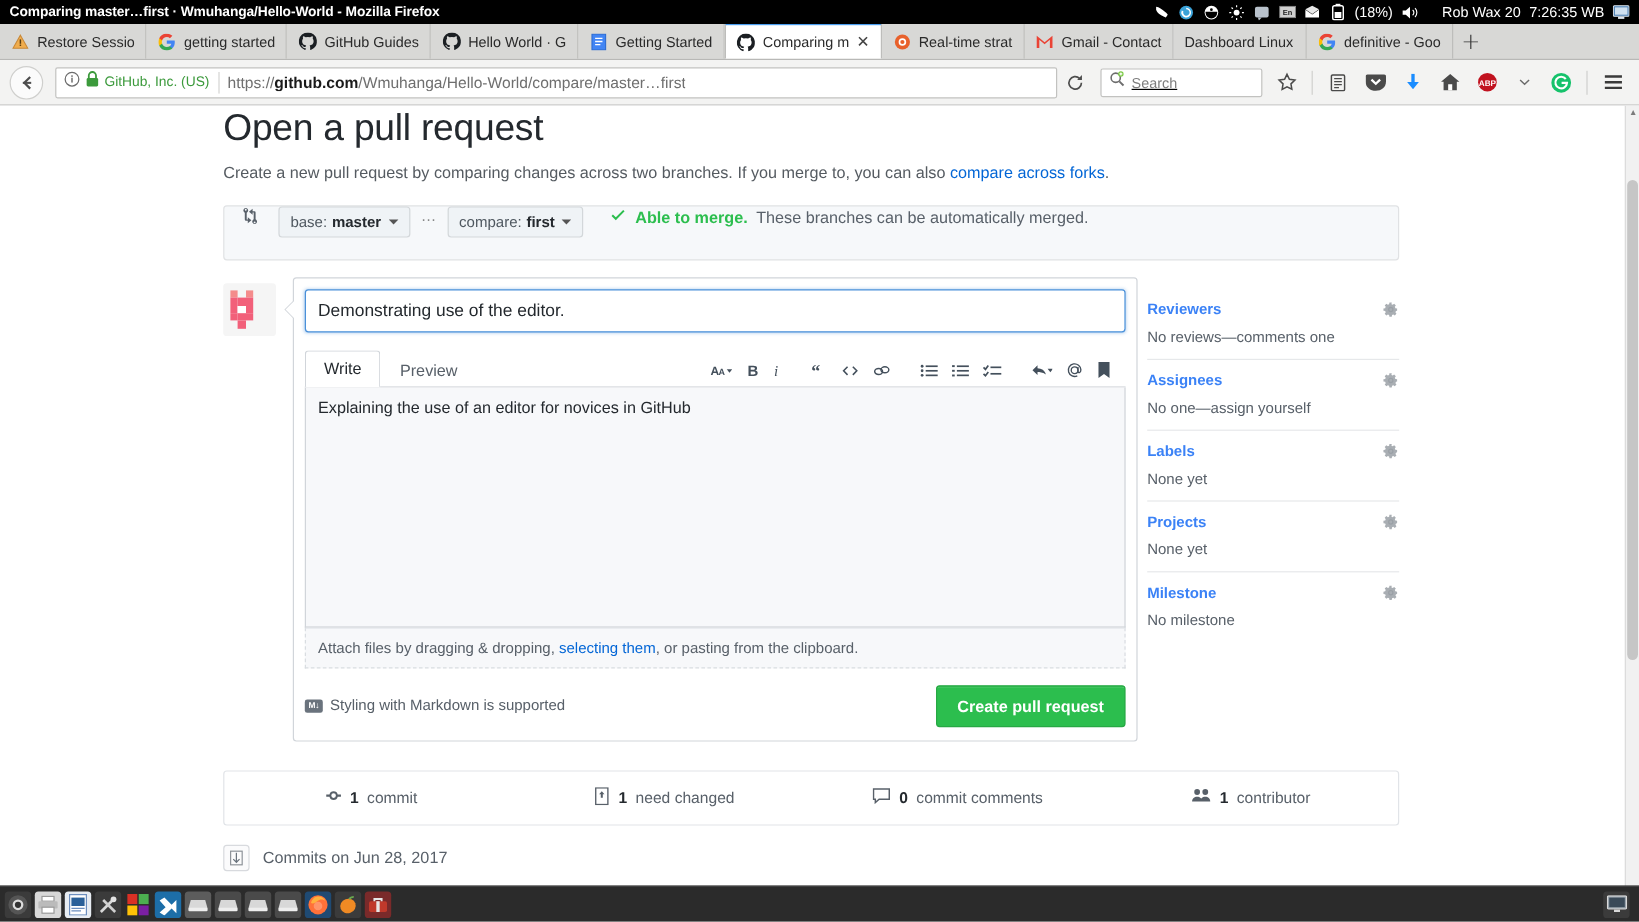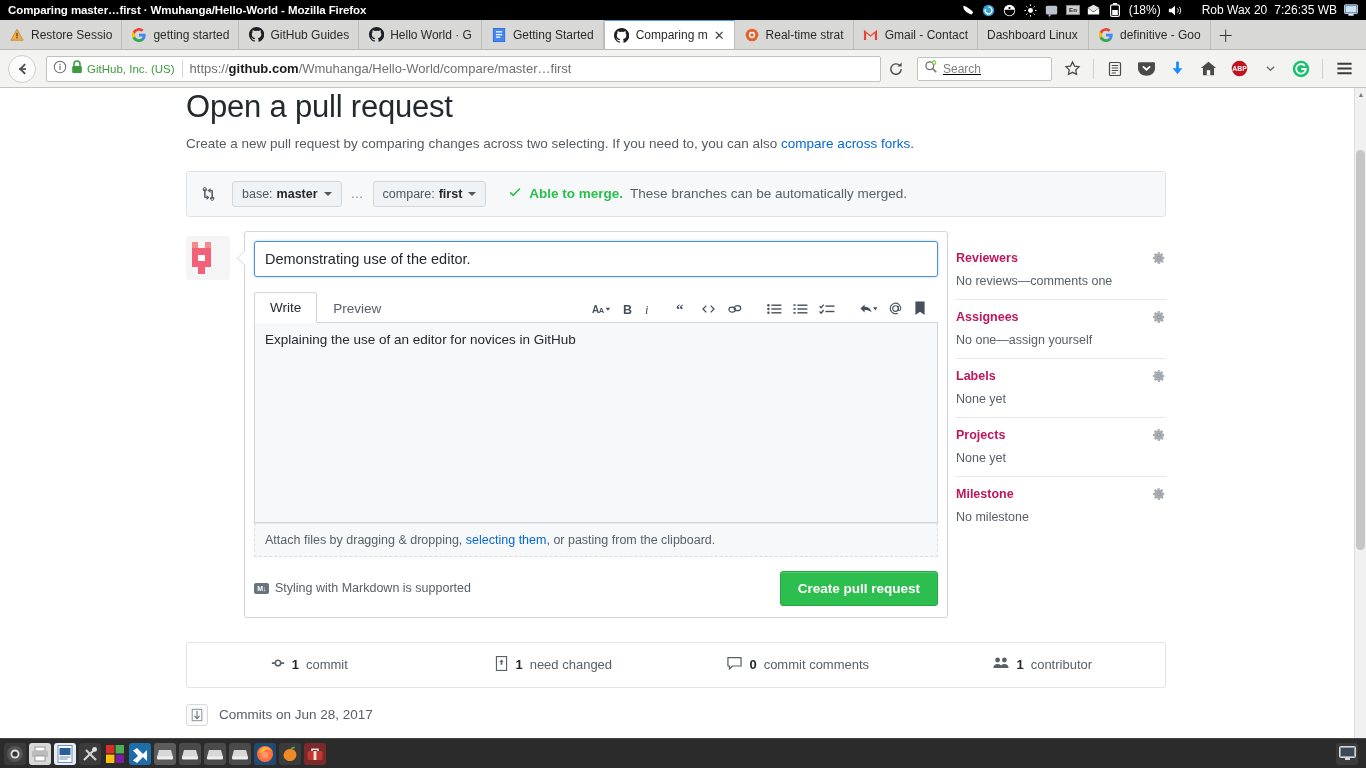--- a/index.html
+++ b/index.html
@@ -135,21 +135,21 @@
   .pr-sub { font-size: 13.5px; color: #555b61; margin-top: 9px; }
   .pr-sub a { color: #0366d6; text-decoration: none; }
 
   
   .compare-bar {
     margin-top: 20px;
     height: 46px;
     background: #f6f8fa;
     border: 1px solid #e0e2e4;
     border-radius: 3px;
-    display: flex; align-items: center;
+    display: flex; align-items: flex-start;
     padding: 0 14px;
     width: 980px;
   }
   .branch-btn {
     height: 26px;
     background: #eff3f6;
     border: 1px solid #d3d7da;
     border-radius: 3px;
     display: inline-flex; align-items: center;
     padding: 0 9px;
@@ -256,21 +256,21 @@
     border-radius: 3px;
     color: #fff; font-size: 13.5px; font-weight: bold;
     padding: 9px 17px;
     box-shadow: inset 0 1px 0 rgba(255,255,255,.18);
   }
 
   
   .sidecol { width: 210px; margin-left: 8px; padding-top: 10px; }
   .side-sec { padding: 10px 0 11px; border-bottom: 1px solid #e6e8ea; }
   .side-sec:last-child { border-bottom: none; }
-  .side-head { display: flex; align-items: flex-end; font-size: 12.5px; font-weight: bold; color: #be185d; }
+  .side-head { display: flex; align-items: flex-end; font-size: 12.5px; font-weight: bold; color: #3b82f6; }
   .gear { margin-left: auto; color: #9aa0a6; display: inline-flex; }
   .side-val { font-size: 12.5px; color: #586069; margin-top: 9px; }
 
   
   .stats {
     width: 980px; margin-left: 186px; margin-top: 24px;
     height: 46px;
     border: 1px solid #e1e4e8;
     border-radius: 3px;
     display: flex; align-items: center;
@@ -576,21 +576,21 @@
           </g>
         </svg>
     </div>
   </div>
 </div>
 
 <div class="page">
 
   <div class="wrap">
     <h1 class="pr-title">Open a pull request</h1>
-    <div class="pr-sub"><span>Create a new pull request by comparing changes across two selecting. If you need to, you can also </span><a href="#">compare across forks</a><span>.</span></div>
+    <div class="pr-sub"><span>Create a new pull request by comparing changes across two branches. If you merge to, you can also </span><a href="#">compare across forks</a><span>.</span></div>
   </div>
 
   <div class="wrap">
     <div class="compare-bar">
       <span style="margin-right:16px;display:inline-flex;">
         <svg width="15" height="16" viewBox="0 0 14 16">
             <path fill="#586069" d="M5 12H3.5a1 1 0 0 1-1-1V5.2a2 2 0 1 1 1.6 0V11H5V9l3 2.5L5 14zM9 4h1.5a1 1 0 0 1 1 1v5.8a2 2 0 1 1-1.6 0V5H9v2L6 4.5 9 2zM3.3 3.6a.8.8 0 1 0 0-1.6.8.8 0 0 0 0 1.6zm7.4 10.5a.8.8 0 1 0 0-1.6.8.8 0 0 0 0 1.6z"></path>
           </svg>
       </span>
       <span class="branch-btn">

